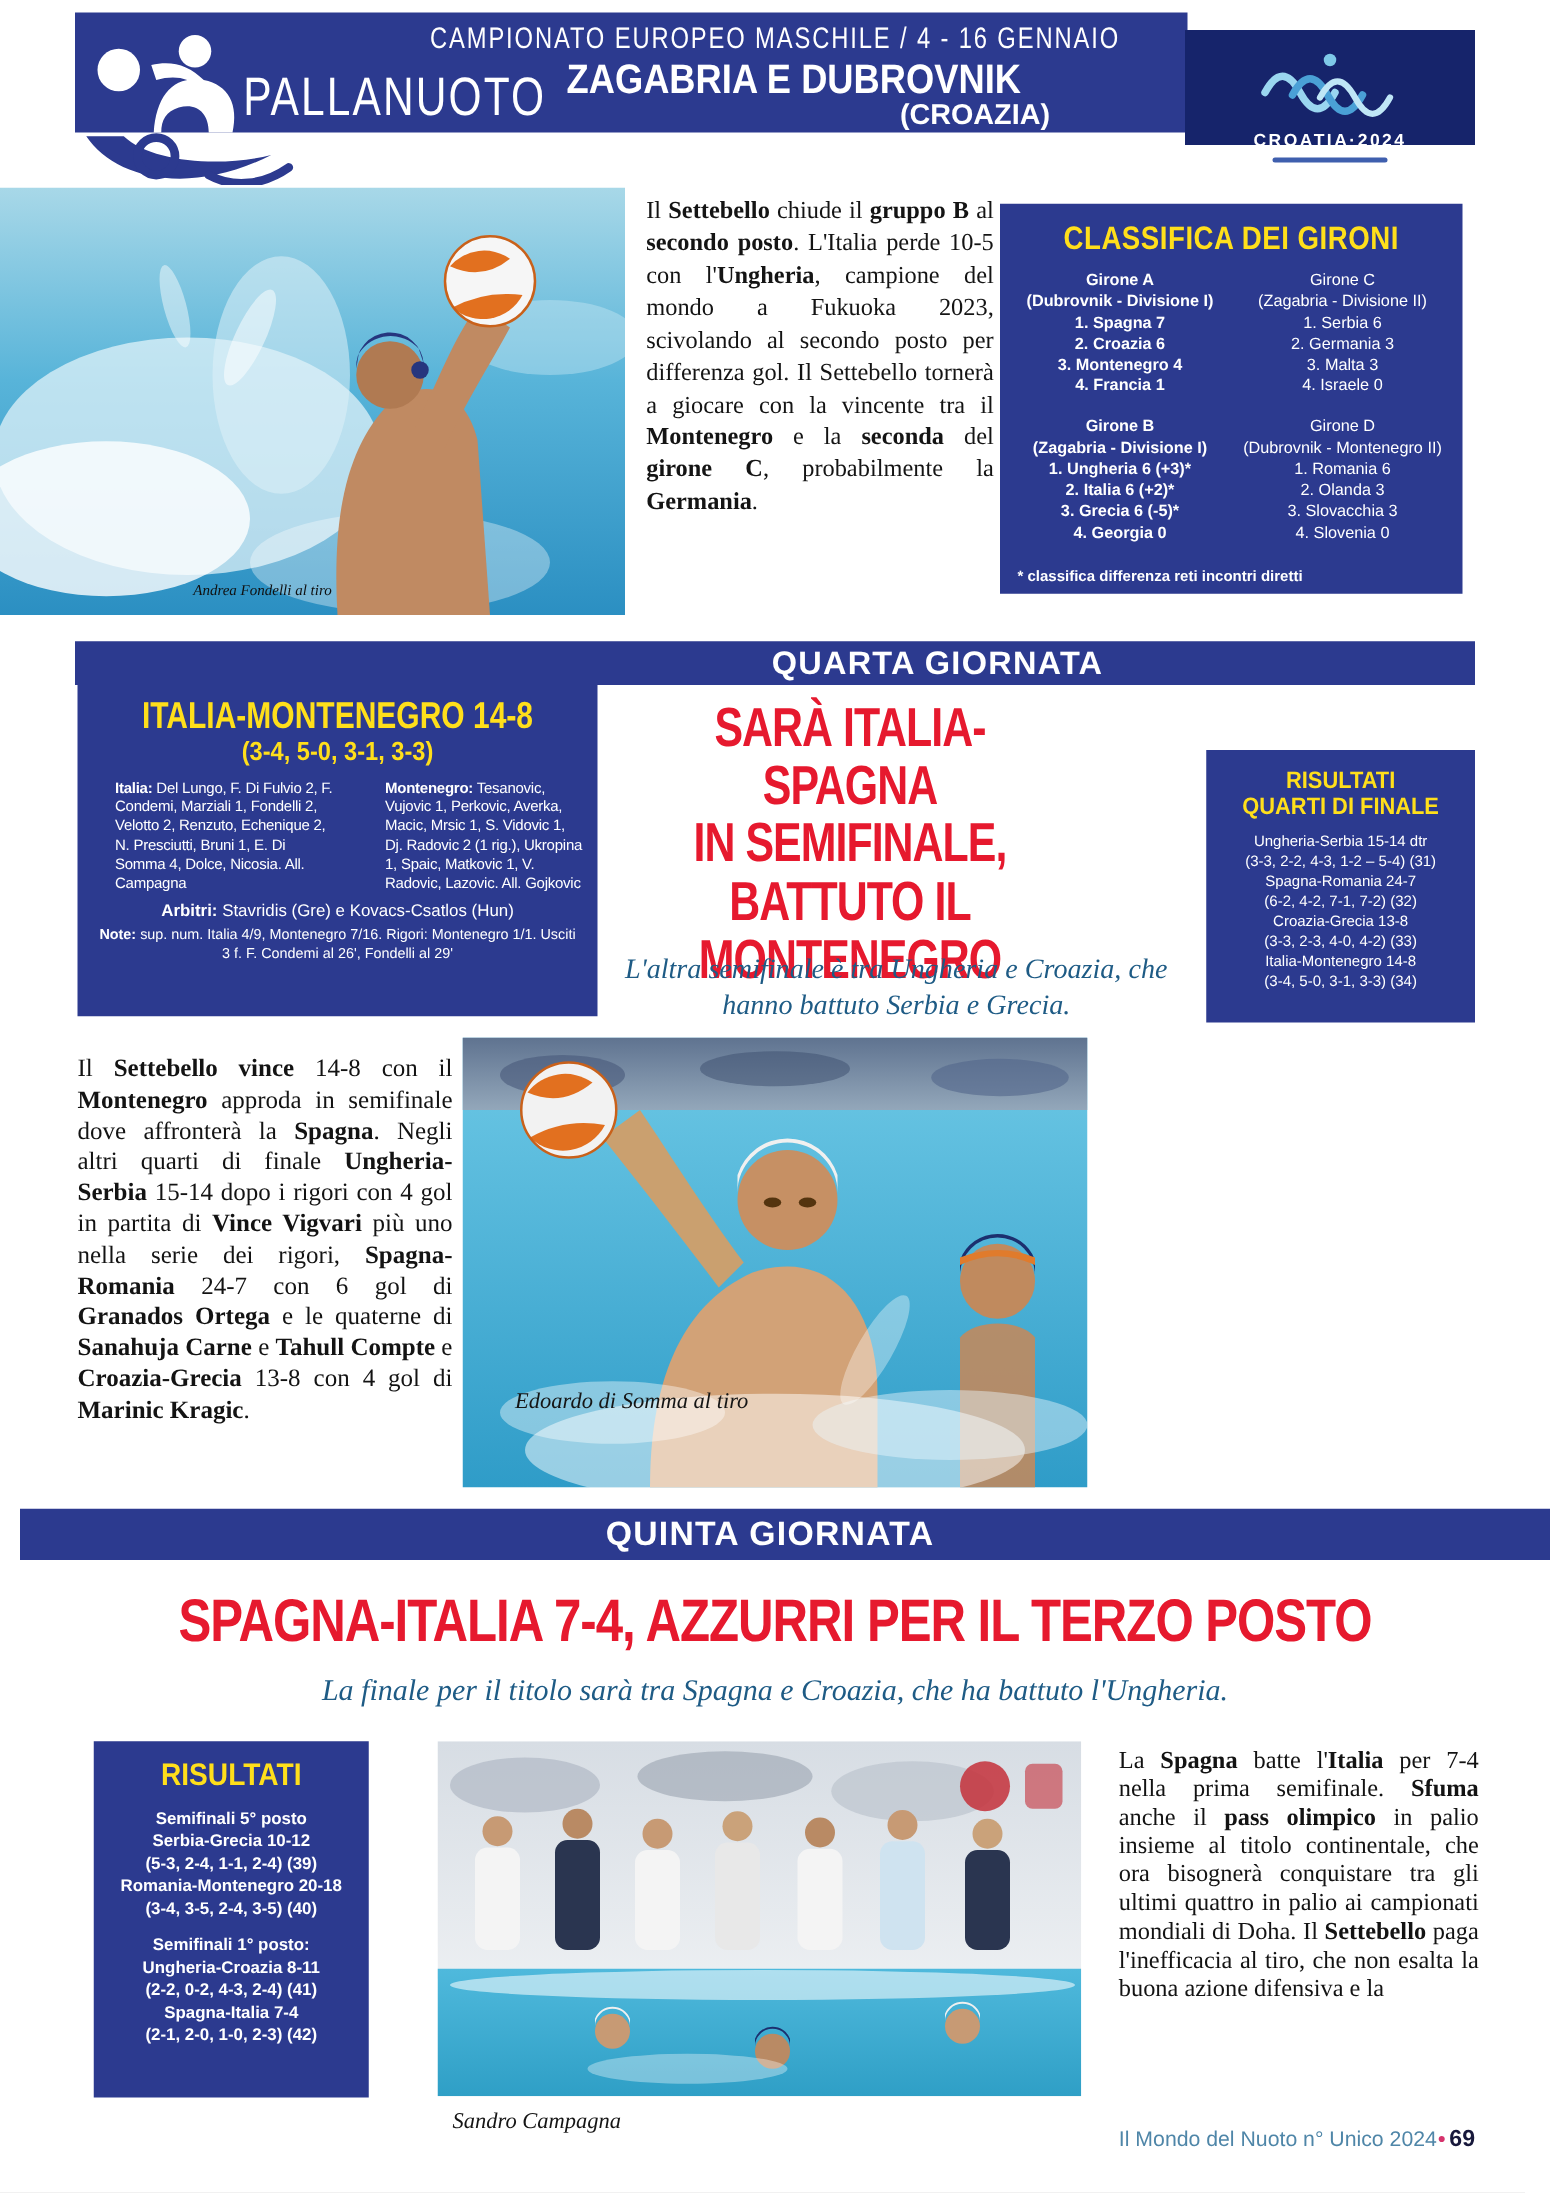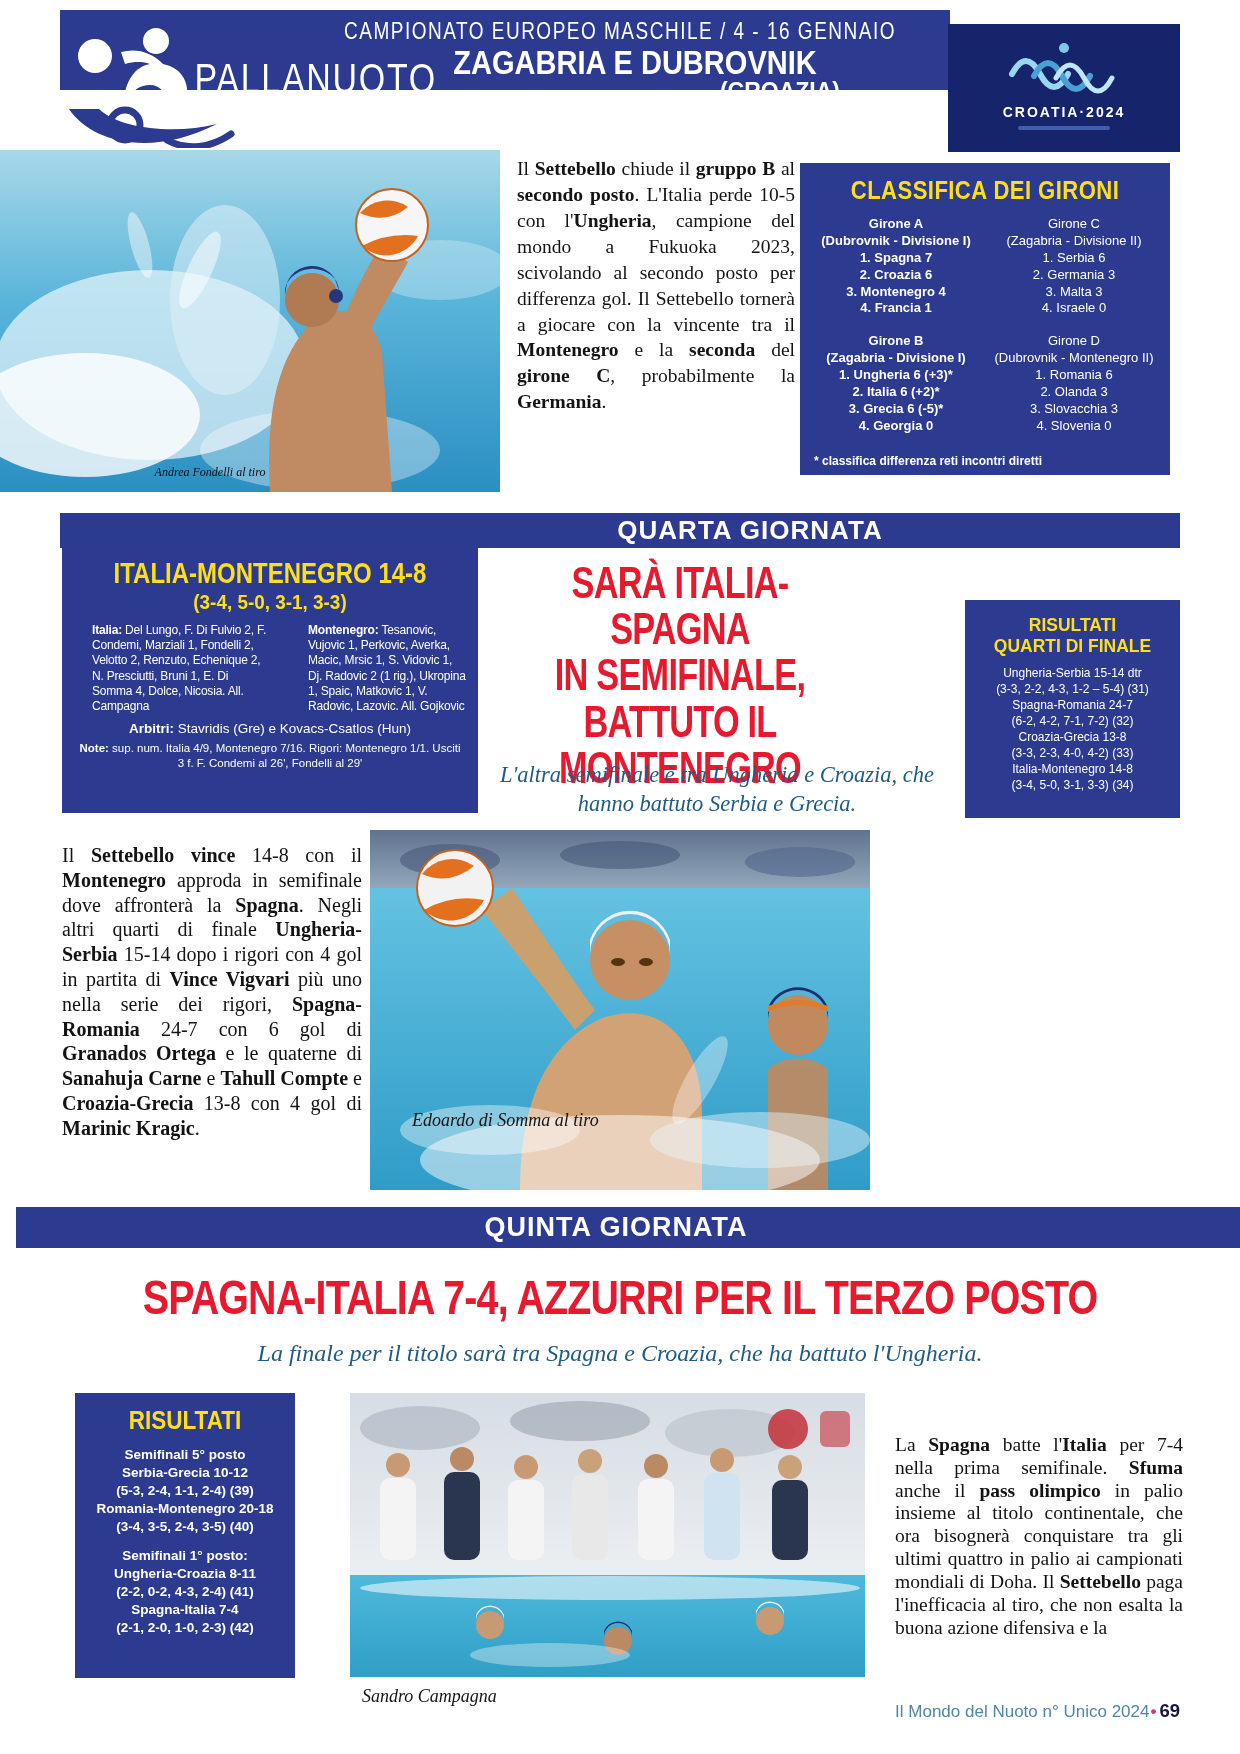--- a/index.html
+++ b/index.html
@@ -1,30 +1,30 @@
 <!DOCTYPE html>
 <html><head>
 <meta charset="utf-8">
 <style>
   html,body { margin:0; padding:0; background:#e8e8e8; }
   .page { position:relative; width:1240px; height:1754px; background:#ffffff;
           font-family:"Liberation Sans", sans-serif; overflow:hidden; margin:0 auto; }
 
   
-  .band { position:absolute; left:60px; top:10px; width:890px; height:80px; background:#2c3a8f; }
+  .band { position:absolute; left:60px; top:10px; width:890px; height:96px; background:#2c3a8f; }
   .kicker { position:absolute; left:235px; top:8px; width:650px; text-align:center; color:#fff;
             font-size:19px; letter-spacing:1.5px; transform:scaleY(1.25); transform-origin:center top; white-space:nowrap; }
   .h-title { position:absolute; left:365px; top:34px; width:420px; text-align:center; color:#fff;
              font-weight:bold; font-size:33px; transform:scaleX(.88); transform-origin:center; white-space:nowrap; }
   .h-sub { position:absolute; left:380px; top:68px; width:400px; text-align:right; color:#fff;
            font-weight:bold; font-size:23px; }
   .brand { position:absolute; left:115px; top:46px; width:260px; text-align:center; color:#fff;
            font-size:40px; letter-spacing:2px; transform:scale(.85,1.08); transform-origin:center; white-space:nowrap; }
   .logo { position:absolute; left:55px; top:12px; width:190px; height:136px; }
-  .croatia { position:absolute; left:948px; top:24px; width:232px; height:128px; background:#16246b; }
+  .croatia { position:absolute; left:948px; top:24px; width:232px; height:92px; background:#16246b; }
   .cro-waves { position:absolute; left:56px; top:10px; width:120px; height:64px; }
   .cro-text { position:absolute; left:0; top:80px; width:100%; text-align:center; color:#fff;
               font-weight:bold; font-size:14px; letter-spacing:2px; }
   .cro-line { position:absolute; left:70px; top:102px; width:92px; height:4px; background:#3f5fae; border-radius:2px; }
 
   
   .photo { position:absolute; }
   .photo svg { display:block; width:100%; height:100%; }
   .caption { position:absolute; font-family:"Liberation Serif", serif; font-style:italic; }
   .photo1 { left:0; top:150px; width:500px; height:342px; }
@@ -34,21 +34,21 @@
   .photo3 { left:350px; top:1393px; width:515px; height:284px; }
   .cap3 { left:362px; top:1686px; font-size:18px; color:#151515; }
 
   
   .serif { font-family:"Liberation Serif", serif; }
   .intro { position:absolute; left:517px; top:156px; width:278px; font-size:19.5px; line-height:1.33;
            text-align:justify; color:#141414; }
   .body1 { position:absolute; left:62px; top:843px; width:300px; font-size:20px; line-height:1.24;
            text-align:justify; color:#131313; }
   .body5 { position:absolute; left:895px; top:1398px; width:288px; font-size:19.5px; line-height:1.17;
-           text-align:justify; color:#131313;margin-top:36px; }
+           text-align:justify; color:#131313; }
 
   
   .standings { position:absolute; left:800px; top:163px; width:370px; height:312px; background:#2c3a8f; color:#fff; }
   .st-title { margin-top:12px; text-align:center; color:#ffdf1b; font-weight:bold; font-size:26px;
               transform:scaleX(.85); letter-spacing:.5px; white-space:nowrap; }
   .st-grid { display:grid; grid-template-columns:1fr 1fr; margin-top:10px; row-gap:16px; column-gap:6px; padding:0 10px; }
   .st-group { text-align:center; font-size:13px; line-height:1.3; }
   .st-group.bold { font-weight:bold; }
   .st-foot { position:absolute; left:14px; bottom:7px; font-size:12px; font-weight:bold; }
 

